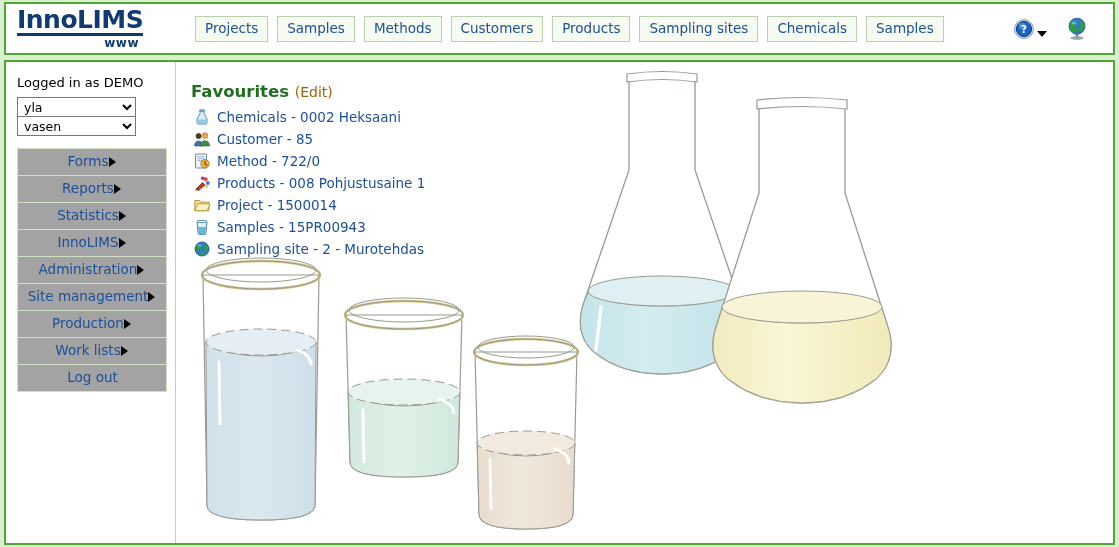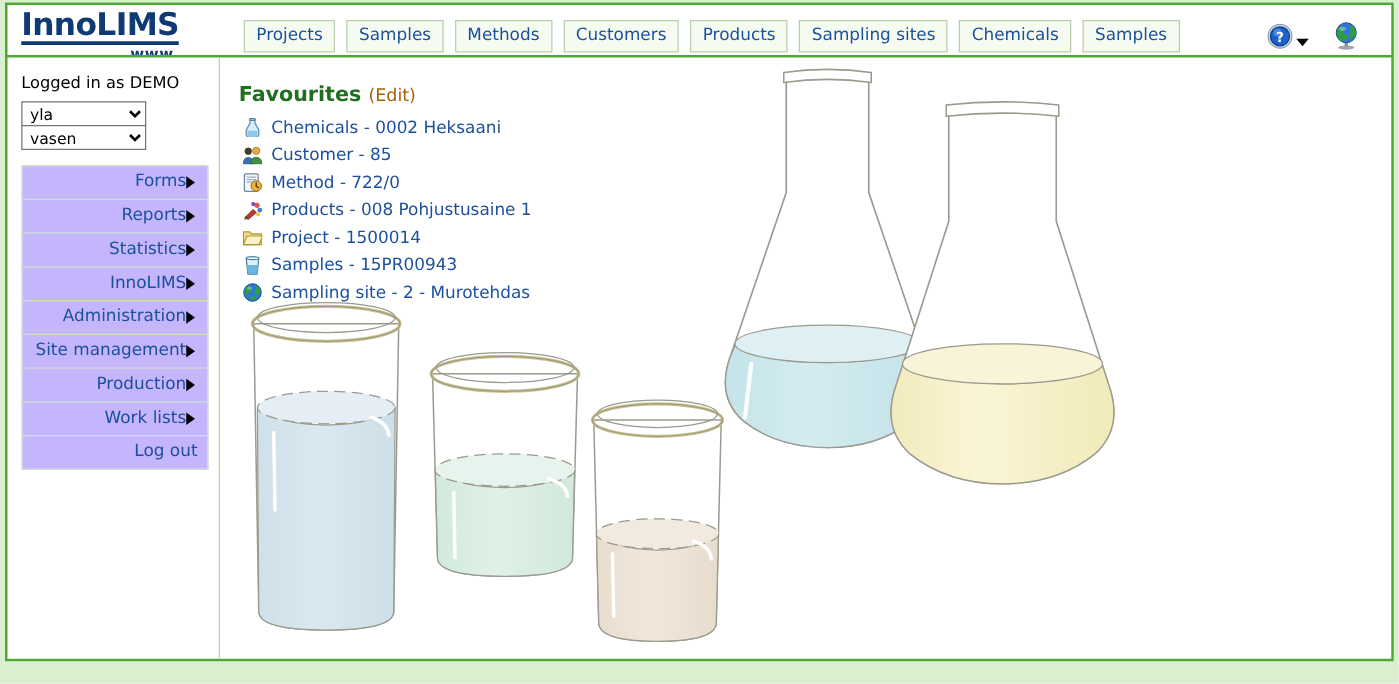--- a/index.html
+++ b/index.html
@@ -99,21 +99,21 @@
     border-left: 5px solid transparent;
     border-right: 5px solid transparent;
     border-top: 6px solid #000000;
     margin-bottom: 3px;
   }
 
   
   #bodypanel {
     position: absolute;
     left: 4px;
-    top: 44px;
+    top: 60px;
     width: 1111px;
     height: 485px;
     box-sizing: border-box;
     background: #ffffff;
     border: 2px solid #4fa832;
     overflow: hidden;
   }
 
   
   #sidebar {
@@ -127,21 +127,21 @@
     padding: 11px 0 0 11px;
   }
   .logline {
     color: #000000;
     font-size: 13px;
     line-height: 19px;
     white-space: nowrap;
   }
   .selwrap { margin-top: 5px; }
   select.sidesel {
-    width: 100px;
+    width: 119px;
     height: 20px;
     font-family: "DejaVu Sans", "Liberation Sans", sans-serif;
     font-size: 12.5px;
     color: #000;
     background: #ffffff;
     border: 1px solid #767676;
     border-radius: 0;
     padding: 1px 2px;
     display: block;
     box-sizing: border-box;
@@ -150,22 +150,22 @@
 
   #menu {
     margin-top: 12px;
     width: 150px;
     border: 1px solid #cfe0c4;
     box-sizing: border-box;
   }
   .menuitem {
     display: flex;
     align-items: center;
-    justify-content: flex-end;
-    background: #c4b5fd;
+    justify-content: center;
+    background: #a3a3a3;
     border-bottom: 1px solid #cfe0c4;
     color: #1c4f9c;
     font-size: 13.5px;
     padding: 5px 8px 6px 9px;
     line-height: 15px;
     cursor: pointer;
     box-sizing: border-box;
   }
   .menuitem:last-child { border-bottom: none; }
   .menu-arrow {

